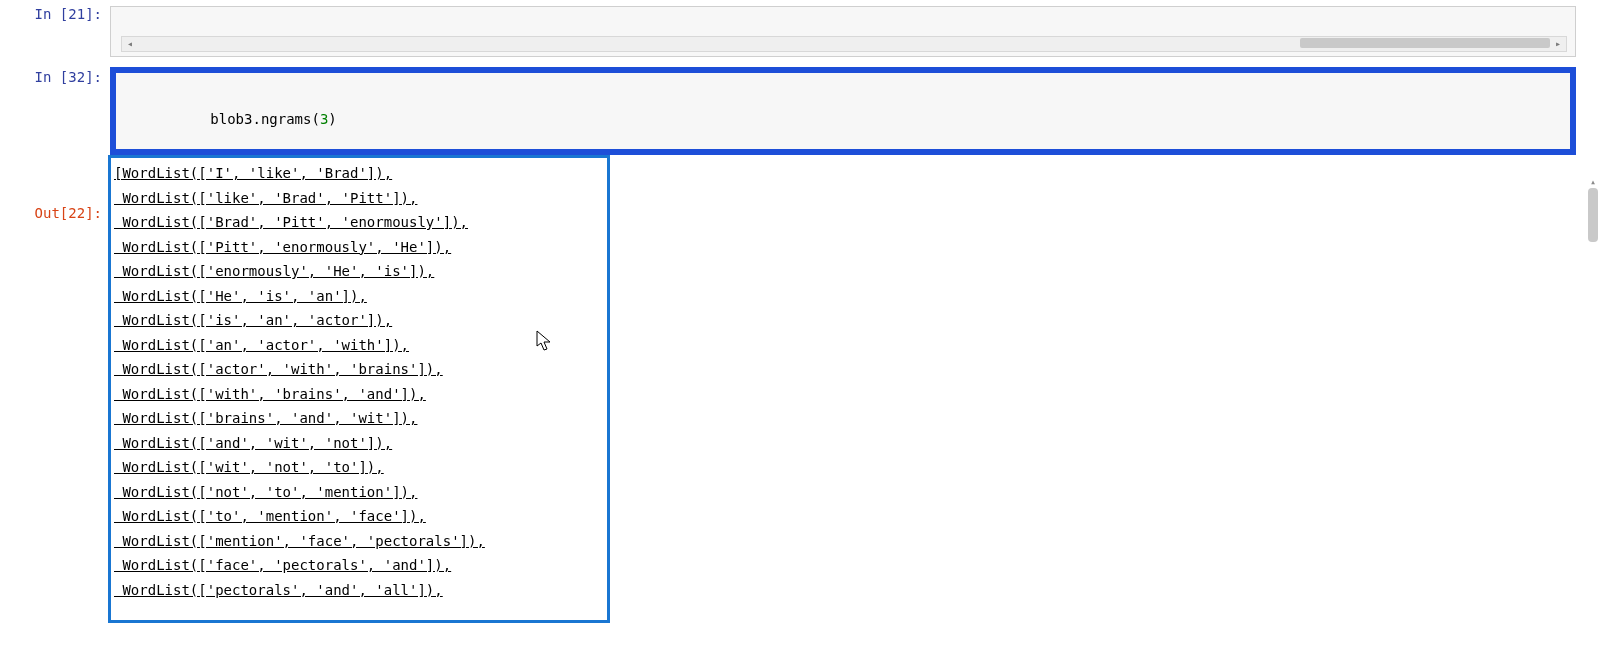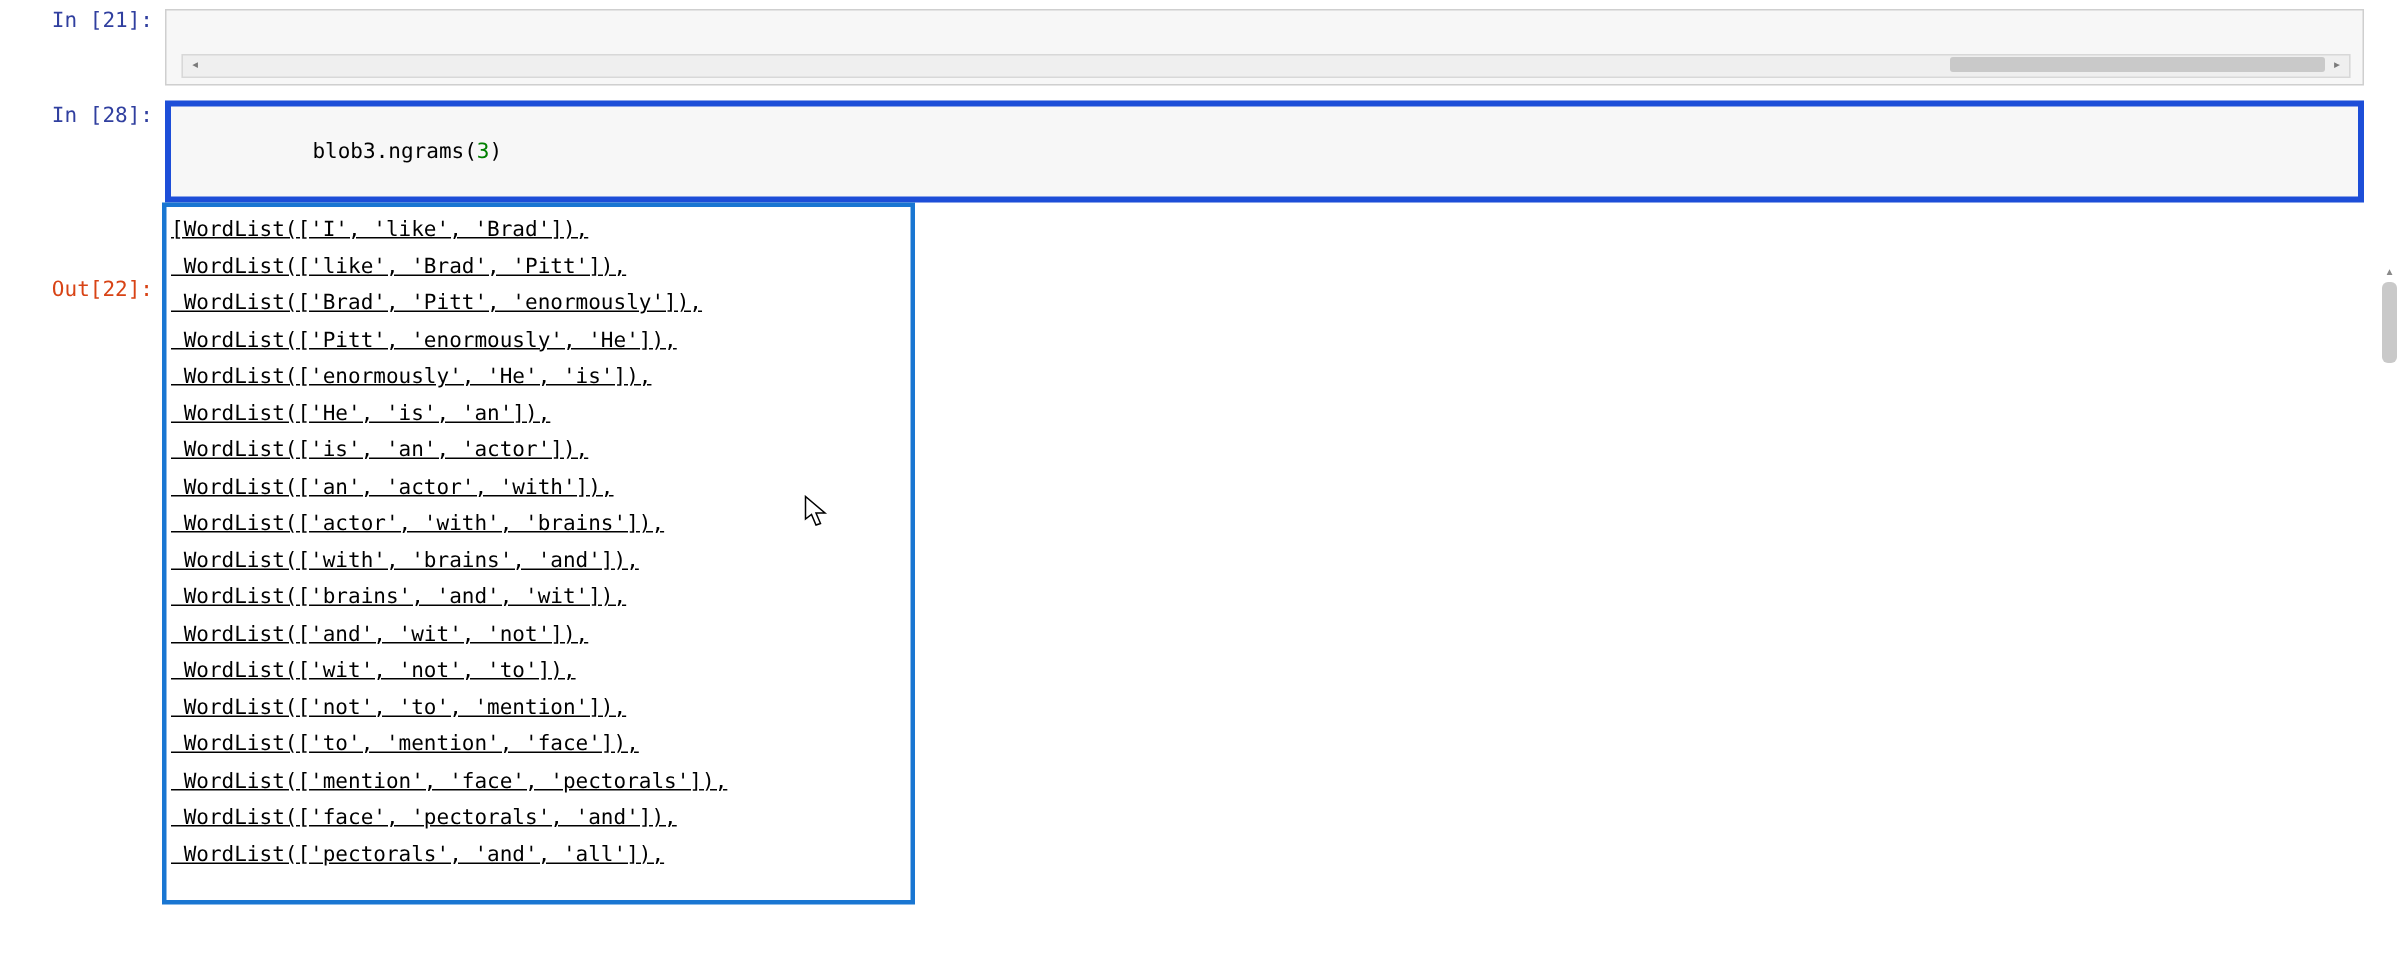--- a/index.html
+++ b/index.html
@@ -84,23 +84,23 @@
     justify-content:center;
     color:#7a7a7a;
     font-size:10px;
   }
   .hscroll-arrow.left { left: 1px; }
   .hscroll-arrow.right { right: 1px; }
 
   
   .cell22-input {
     margin: 4px 24px 0 0;
-    border: 4px solid #1d4ed8;
+    border: 6px solid #1d4ed8;
     background: #f7f7f7;
-    padding: 6px 8px 6px 10px;
+    padding: 22px 8px 6px 10px;
     box-sizing: border-box;
   }
   .code22 {
     font-family: inherit;
     white-space: pre;
   }
   .code22 .ident { color: #000; }
   .code22 .punct { color: #000; }
   .code22 .num { color: #008000; }
 
@@ -169,21 +169,21 @@
         <div class="hscroll-track">
           <div class="hscroll-arrow left">◂</div>
           <div class="hscroll-thumb"></div>
           <div class="hscroll-arrow right">▸</div>
         </div>
       </div>
     </div>
   </div>
 
   <div class="cell">
-    <div class="prompt-col in-prompt">In [28]:</div>
+    <div class="prompt-col in-prompt">In [32]:</div>
     <div class="content-col">
       <div class="cell22-input">
         <span class="code22">
           <span class="ident">blob3</span><span class="punct">.ngrams(</span><span class="num">3</span><span class="punct">)</span>
         </span>
       </div>
     </div>
   </div>
 
   <div class="cell">

